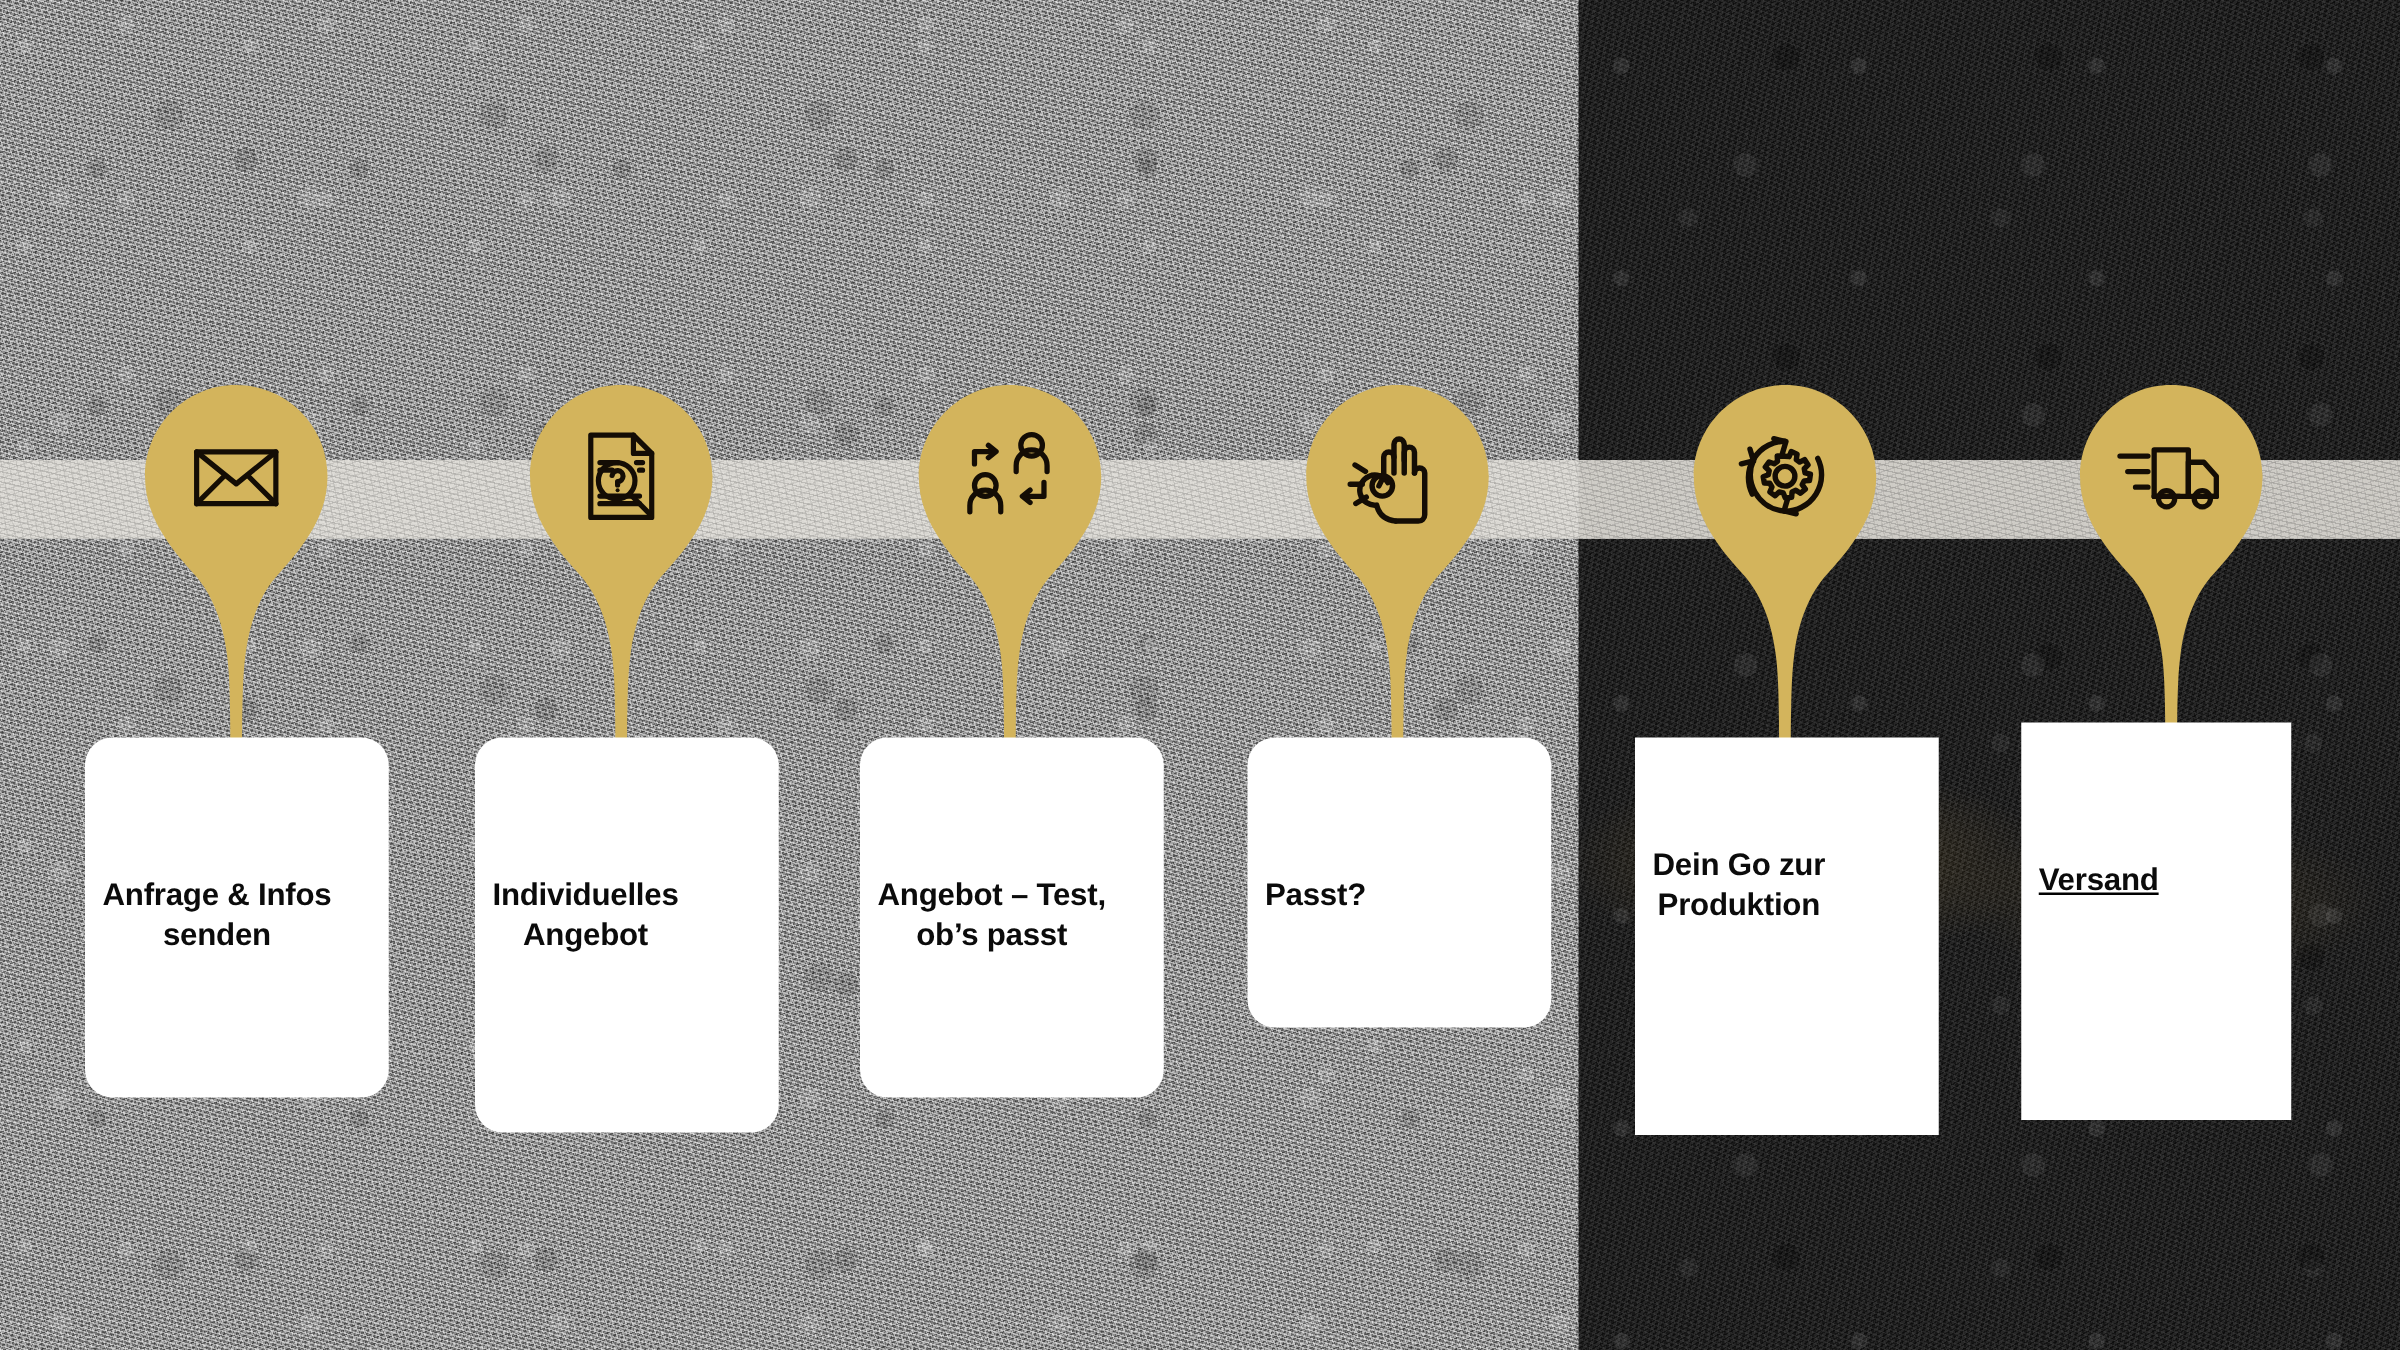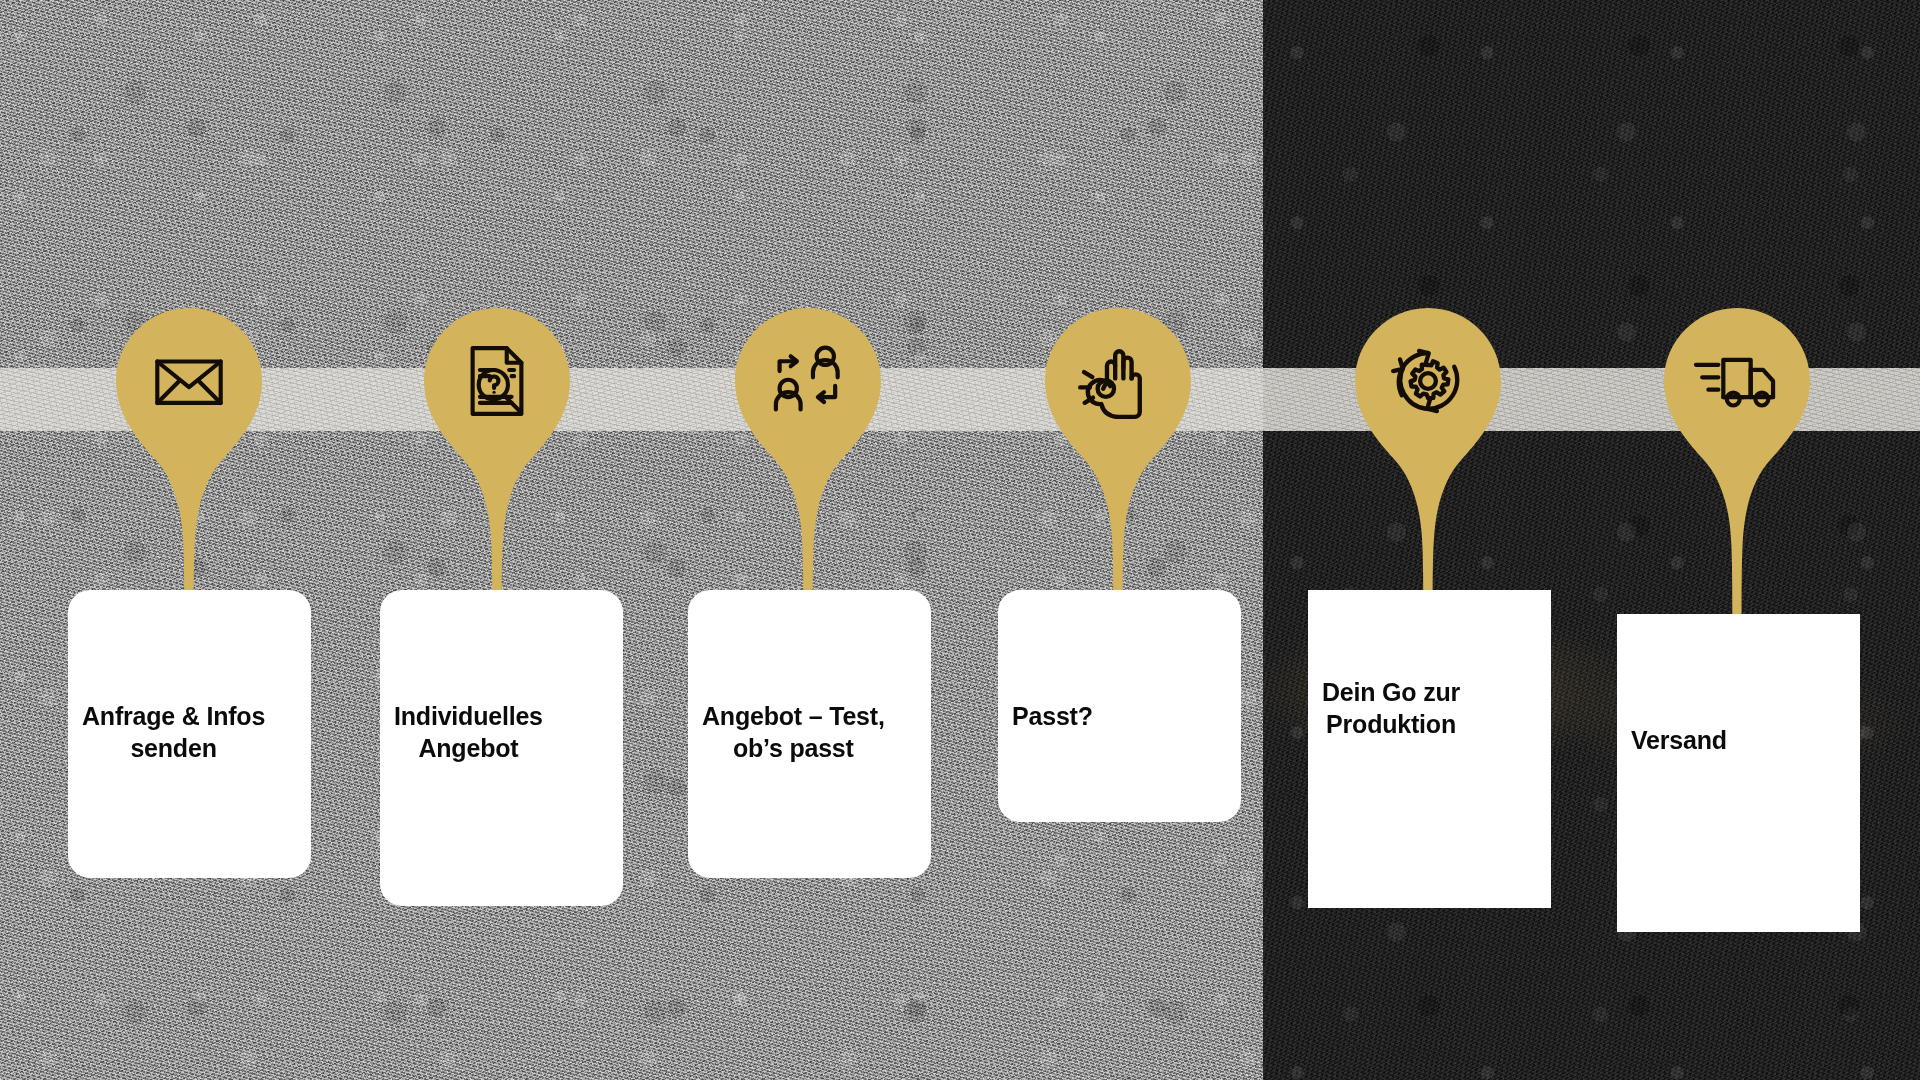--- a/index.html
+++ b/index.html
@@ -347,18 +347,18 @@
         <div class="card-label" style="margin-top: 110px;">Angebot – Test,
 ob’s passt</div>
       </div>
       <div class="card rounded" style="left: 998px; top: 590px; width: 243px; height: 232px;">
         <div class="card-label" style="margin-top: 110px;">Passt?</div>
       </div>
       <div class="card square" style="left: 1308px; top: 590px; width: 243px; height: 318px;">
         <div class="card-label" style="margin-top: 86px;">Dein Go zur
 Produktion</div>
       </div>
-      <div class="card square" style="left: 1617px; top: 614px; width: 243px; height: 318px;">
+      <div class="card square" style="left: 1617px; top: 578px; width: 216px; height: 318px; text-decoration: underline;">
         <div class="card-label" style="margin-top: 110px;">Versand</div>
       </div>
     </div>
 
 </div>
 
 </body></html>

